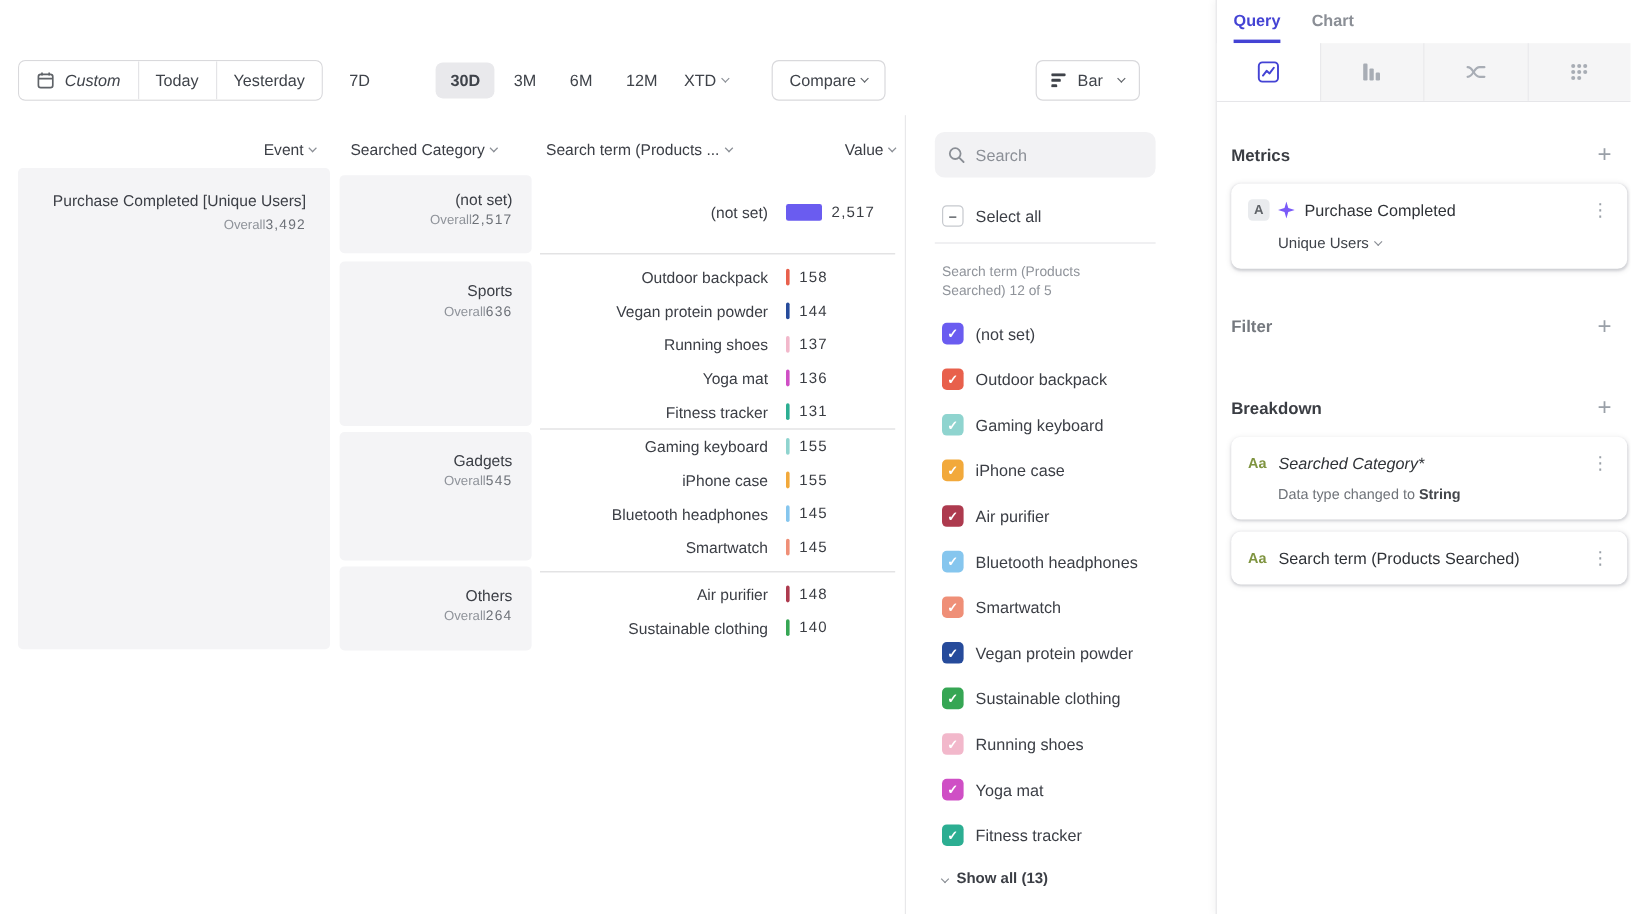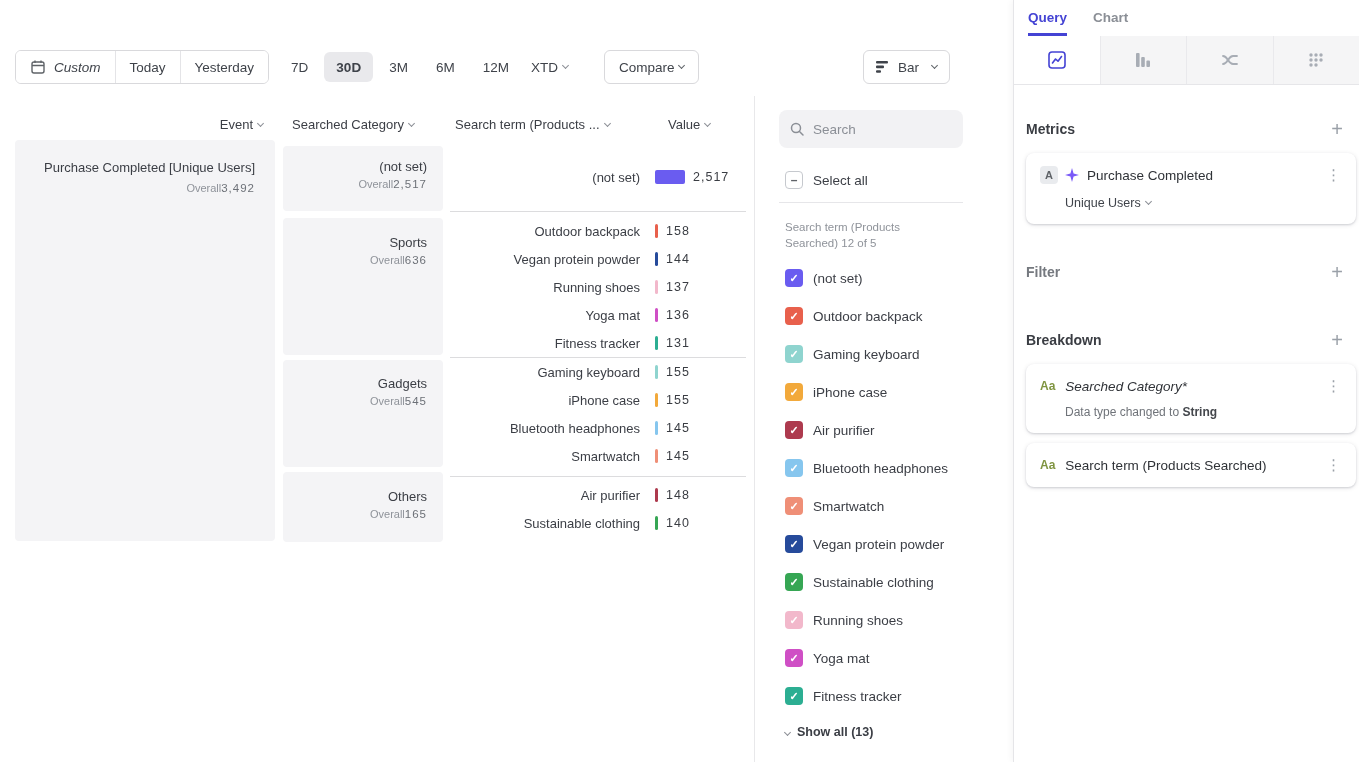--- a/index.html
+++ b/index.html
@@ -12,32 +12,32 @@
   .chev.sm { width:5px; height:5px; margin-left:5px; margin-top:-3px; }
   .chev.dark { border-color:#5f6368; }
 
   
   .toolbar { position:absolute; left:15px; top:50px; right:409px; height:34px; display:flex; align-items:center; }
   .seg-group { display:flex; height:34px; border:1px solid #d9d9dc; border-radius:6px; overflow:hidden; }
   .seg { display:flex; align-items:center; gap:8px; padding:0 14px; font-size:13.5px; color:#3f434a; background:#fff; border:none; border-left:1px solid #e4e4e7; cursor:pointer; }
   .seg:first-child { border-left:none;font-style:italic; }
   .presets { display:flex; align-items:center; margin-left:10px; gap:4px; }
   .preset { border:none; background:transparent; font-size:13.5px; color:#3f434a; padding:0 12px; height:30px; border-radius:6px; cursor:pointer; font-family:inherit; }
-  .preset.active { background:#e9e9ec; font-weight:600; }
+  .preset.active { background:#e9e9ec; font-weight:600;margin-left:39px; }
   .xtd-btn { display:flex; align-items:center; border:none; background:transparent; font-size:13.5px; color:#3f434a; padding:0 10px; height:30px; cursor:pointer; font-family:inherit; }
   .compare-btn { display:flex; align-items:center; height:34px; margin-left:26px; padding:0 14px; border:1px solid #d9d9dc; border-radius:6px; background:#fff; font-size:13.5px; color:#3f434a; cursor:pointer; font-family:inherit; }
   .bar-btn { display:flex; align-items:center; gap:8px; height:34px; margin-left:auto; padding:0 12px; border:1px solid #d9d9dc; border-radius:6px; background:#fff; font-size:13.5px; color:#3f434a; cursor:pointer; font-family:inherit; }
 
   
   .th { position:absolute; top:117px; display:flex; align-items:center; font-size:13px; color:#3b3e45; }
   .th .lbl { font-weight:400; }
   .th-event { left:15px; width:248px; justify-content:flex-end; }
   .th-cat { left:292px; }
   .th-term { left:455px; }
-  .th-value { left:668px; }
+  .th-value { left:704px; }
 
   .event-cell { position:absolute; left:15px; top:140px; width:260px; height:401px; background:#f4f4f6; border-radius:4px; text-align:right; padding:20px 20px 0 12px; cursor:pointer; }
   .ev-name { font-size:13px; color:#3b3e45; line-height:1.3; }
   .ov-line { margin-top:5px; font-size:11px; color:#8f939a; }
   .ov-value { color:#6c7077; font-size:11.5px; letter-spacing:1px; margin-left:0; }
 
   .cat-col { position:absolute; left:283px; top:0; width:160px; height:100%; }
   .cat-cell { position:absolute; left:0; right:0; background:#f4f4f6; border-radius:4px; text-align:right; padding-right:16px; cursor:pointer; }
   .cat-name { font-size:13px; color:#3b3e45; }
   .cat-overall { margin-top:4px; font-size:11px; color:#8f939a; }
@@ -176,21 +176,21 @@
       <div class="cat-cell" style="top: 218px; height: 137px; padding-top: 17px;">
         <div class="cat-name">Sports</div>
         <div class="cat-overall"><span>Overall</span><span class="ov-value">636</span></div>
       </div>
       <div class="cat-cell" style="top: 360px; height: 107px; padding-top: 16px;">
         <div class="cat-name">Gadgets</div>
         <div class="cat-overall"><span>Overall</span><span class="ov-value">545</span></div>
       </div>
       <div class="cat-cell" style="top: 472px; height: 70px; padding-top: 17px;">
         <div class="cat-name">Others</div>
-        <div class="cat-overall"><span>Overall</span><span class="ov-value">165</span></div>
+        <div class="cat-overall"><span>Overall</span><span class="ov-value">264</span></div>
       </div>
     </div>
 
   <div class="rows-layer">
       <div class="trow" style="top: 163px;">
         <span class="term">(not set)</span>
         <span class="vbar" style="background: rgb(106, 92, 240); width: 30px;"></span>
         <span class="val">2,517</span>
       </div>
       <div class="trow" style="top: 217px;">

